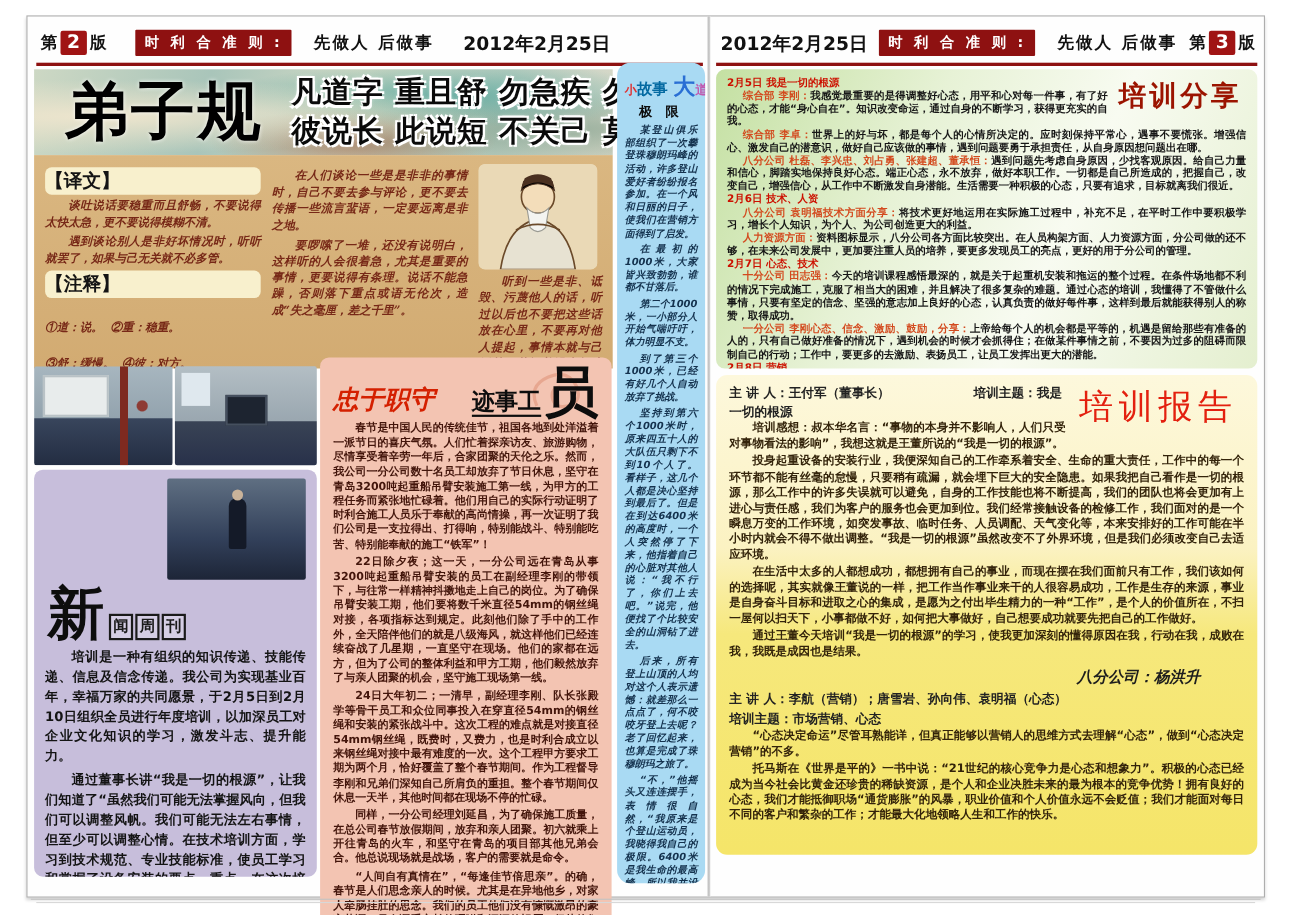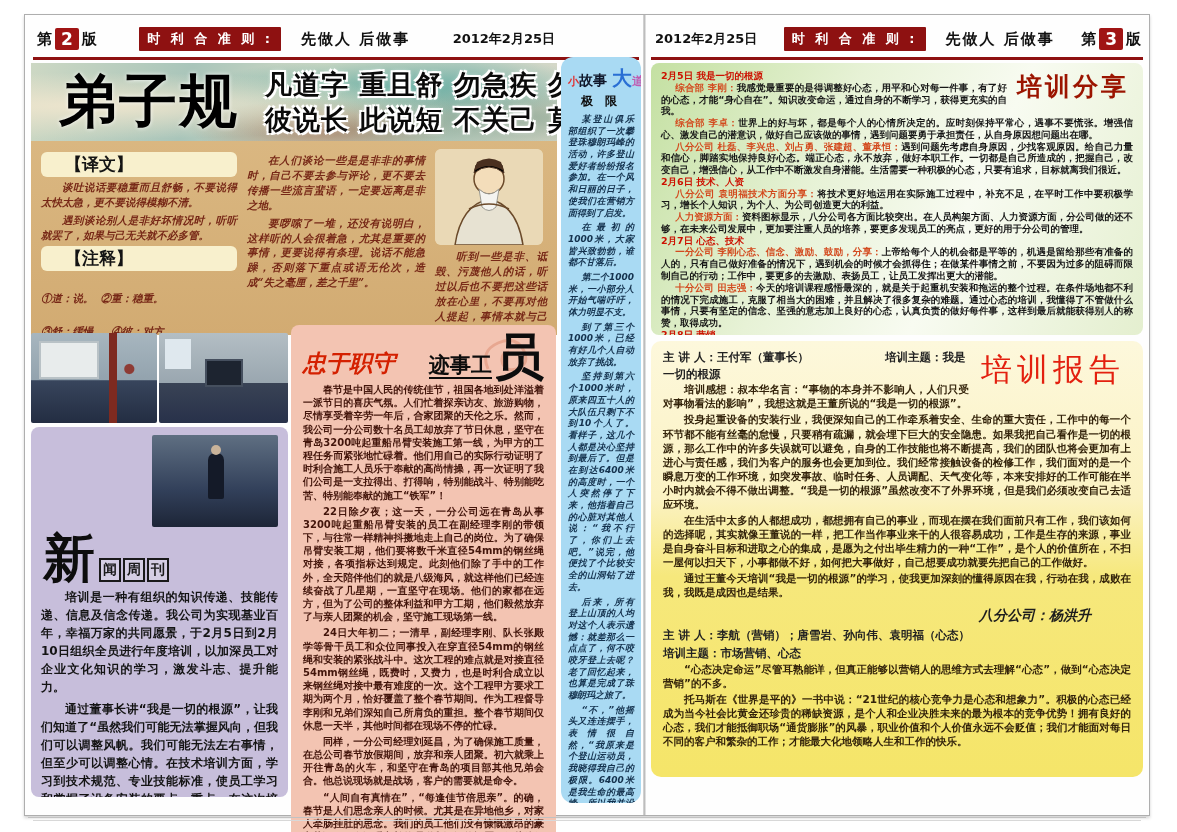--- a/index.html
+++ b/index.html
@@ -15,21 +15,21 @@
   .hdr{position:absolute;display:flex;align-items:center;justify-content:space-between;height:28px;font-weight:bold;}
   .hdr-l{left:12px;top:10px;width:518px;}
   .hdr-r{left:630px;top:10px;width:486px;}
   .pg-label{font-size:15px;font-weight:900;display:flex;align-items:center;gap:3px;}
   .pg-num{display:inline-block;background:#a01414;color:#fff;font-size:17px;font-weight:900;
           padding:1px 6px;border-radius:2px;line-height:20px;}
   .motto{display:flex;align-items:center;gap:20px;}
   .motto-box{background:#8e1111;color:#fff;font-size:13px;font-weight:800;letter-spacing:3px;
              padding:3px 8px;border-radius:1px;}
   .motto-txt{font-size:15px;font-weight:900;letter-spacing:2px;color:#111;}
-  .hdr-date{font-size:13px;font-weight:800;}
+  .hdr-date{font-size:17px;font-weight:800;}
   .hdr-rule{position:absolute;height:3px;background:#8e1111;}
   .rule-l{left:8px;top:42px;width:606px;}
   .rule-r{left:626px;top:42px;width:492px;}
   
   .title-band{position:absolute;left:6px;top:48px;width:526px;height:78px;display:flex;align-items:center;
     background:
       radial-gradient(ellipse at 12% 55%, rgba(240,230,206,.95), transparent 55%),
       radial-gradient(ellipse at 72% 30%, rgba(88,168,158,.8), transparent 38%),
       radial-gradient(ellipse at 55% 85%, rgba(154,84,52,.55), transparent 32%),
       radial-gradient(ellipse at 90% 70%, rgba(120,152,132,.6), transparent 45%),
@@ -38,21 +38,21 @@
              text-shadow:0 0 4px rgba(255,255,255,.9);white-space:nowrap;}
   .verses{margin-left:26px;font-size:27px;font-weight:900;line-height:35px;letter-spacing:1px;color:#0a0a0a;white-space:nowrap;
           text-shadow:-2px -2px 0 #fff,2px -2px 0 #fff,-2px 2px 0 #fff,2px 2px 0 #fff,0 0 5px #fff;}
   
   .tan{position:absolute;left:6px;top:126px;width:526px;height:194px;display:flex;gap:10px;
        background:linear-gradient(180deg,#dab781,#d2ab72);padding:8px 10px;box-sizing:border-box;overflow:hidden;}
   .tan-colA{width:196px;flex:none;}
   .tan-colB{flex:1;padding-top:4px;}
   .tan-colC{width:112px;flex:none;}
   .bar{background:#f8f0cd;border-radius:6px;color:#141414;font-weight:800;font-size:17px;
-       padding:1px 24px;margin:3px 0 3px 0;font-family:"DejaVu Serif","Liberation Serif",serif;}
+       padding:1px 0;margin:3px 0 3px 0;font-family:"DejaVu Serif","Liberation Serif",serif;}
   .tan-text p{margin:0 0 3px 0;font-size:10.5px;line-height:1.42;color:#772817;font-weight:600;
               font-style:italic;text-align:justify;text-indent:2em;
               font-family:"DejaVu Serif","Liberation Serif",serif;}
   .zhushi{font-size:10.5px;color:#772817;font-weight:700;font-style:italic;line-height:1.6;
           font-family:"DejaVu Serif","Liberation Serif",serif;}
   .zs{display:inline-block;margin:16px 7px 1px 0;}
   .confucius{width:108px;height:96px;border-radius:6px;overflow:hidden;background:#ead9b6;margin-bottom:4px;}
   
   .photo{position:absolute;border-radius:2px;overflow:hidden;}
   .photo1{left:6px;top:318px;width:126px;height:90px;
@@ -89,21 +89,21 @@
   .loyal-small{font-size:21px;font-weight:900;color:#0d0d0d;border-bottom:2px solid #0d0d0d;line-height:1.1;}
   .loyal-big{font-size:50px;line-height:44px;font-weight:900;color:#0d0d0d;margin-left:2px;}
   .loyal-text p{margin:0 0 3px 0;font-size:10px;line-height:1.32;font-weight:600;color:#43150b;
                 text-align:justify;text-indent:2em;}
   .sig{text-align:right;font-size:13px;font-weight:800;color:#27130b;padding:6px 18px 0 0;}
   
   .bluecol{left:536px;top:42px;width:80px;height:746px;background:#a9daf3;border-radius:12px;
            padding:8px 7px;overflow:hidden;}
   .kicker{text-align:center;white-space:nowrap;margin-bottom:1px;}
   .k0{color:#e03030;font-size:11px;font-weight:900;}
-  .k1{color:#0f172a;font-size:14px;font-weight:900;}
+  .k1{color:#0369a1;font-size:14px;font-weight:900;}
   .k2{color:#2a6fd4;font-size:20px;font-weight:900;}
   .k3{color:#c05ab0;font-size:12px;font-weight:900;}
   .story-title{text-align:center;font-size:12px;font-weight:900;color:#0d0d0d;letter-spacing:4px;margin:1px 0 4px 0;}
   .story-text p{margin:0 0 3px 0;font-size:9px;line-height:1.3;font-weight:600;color:#14324e;
                 text-align:justify;text-indent:1.5em;font-style:italic;}
   
   .green{left:626px;top:48px;width:492px;height:272px;border-radius:8px;padding:7px 10px;overflow:hidden;
          background:linear-gradient(115deg,#c4e0a2 0%,#e7f2d6 35%,#f8fbf1 62%,#e4efcf 100%);}
   .share-title{float:right;font-size:25px;font-weight:900;color:#9b1400;letter-spacing:3px;margin:0 4px 2px 10px;}
   .share-items p{margin:0;font-size:9.5px;line-height:1.24;font-weight:700;color:#161616;text-align:justify;}
@@ -275,23 +275,23 @@
         <p class="share-item t-entry"><span class="who">八分公司 杜磊、李兴忠、刘占勇、张建超、董承恒：</span><span class="share-txt">遇到问题先考虑自身原因，少找客观原因。给自己力量和信心，脚踏实地保持良好心态。端正心态，永不放弃，做好本职工作。一切都是自己所造成的，把握自己，改变自己，增强信心，从工作中不断激发自身潜能。生活需要一种积极的心态，只要有追求，目标就离我们很近。</span></p>
 
         <p class="share-item t-date"><span class="share-txt">2月6日 技术、人资</span></p>
 
         <p class="share-item t-entry"><span class="who">八分公司 袁明福技术方面分享：</span><span class="share-txt">将技术更好地运用在实际施工过程中，补充不足，在平时工作中要积极学习，增长个人知识，为个人、为公司创造更大的利益。</span></p>
 
         <p class="share-item t-entry"><span class="who">人力资源方面：</span><span class="share-txt">资料图标显示，八分公司各方面比较突出。在人员构架方面、人力资源方面，分公司做的还不够，在未来公司发展中，更加要注重人员的培养，要更多发现员工的亮点，更好的用于分公司的管理。</span></p>
 
         <p class="share-item t-date"><span class="share-txt">2月7日 心态、技术</span></p>
 
+        <p class="share-item t-entry"><span class="who">十分公司 田志强：</span><span class="share-txt">今天的培训课程感悟最深的，就是关于起重机安装和拖运的整个过程。在条件场地都不利的情况下完成施工，克服了相当大的困难，并且解决了很多复杂的难题。通过心态的培训，我懂得了不管做什么事情，只要有坚定的信念、坚强的意志加上良好的心态，认真负责的做好每件事，这样到最后就能获得别人的称赞，取得成功。</span></p>
+
         <p class="share-item t-entry"><span class="who">一分公司 李刚心态、信念、激励、鼓励，分享：</span><span class="share-txt">上帝给每个人的机会都是平等的，机遇是留给那些有准备的人的，只有自己做好准备的情况下，遇到机会的时候才会抓得住；在做某件事情之前，不要因为过多的阻碍而限制自己的行动；工作中，要更多的去激励、表扬员工，让员工发挥出更大的潜能。</span></p>
-
-        <p class="share-item t-entry"><span class="who">十分公司 田志强：</span><span class="share-txt">今天的培训课程感悟最深的，就是关于起重机安装和拖运的整个过程。在条件场地都不利的情况下完成施工，克服了相当大的困难，并且解决了很多复杂的难题。通过心态的培训，我懂得了不管做什么事情，只要有坚定的信念、坚强的意志加上良好的心态，认真负责的做好每件事，这样到最后就能获得别人的称赞，取得成功。</span></p>
 
         <p class="share-item t-date"><span class="share-txt">2月8日 营销</span></p>
 
       </div>
   </div>
 
   <div class="panel yellow">
     <div class="report-title">培训报告</div>
     <div class="meta-row">
       <span class="m1">主 讲 人：王付军（董事长）</span>

